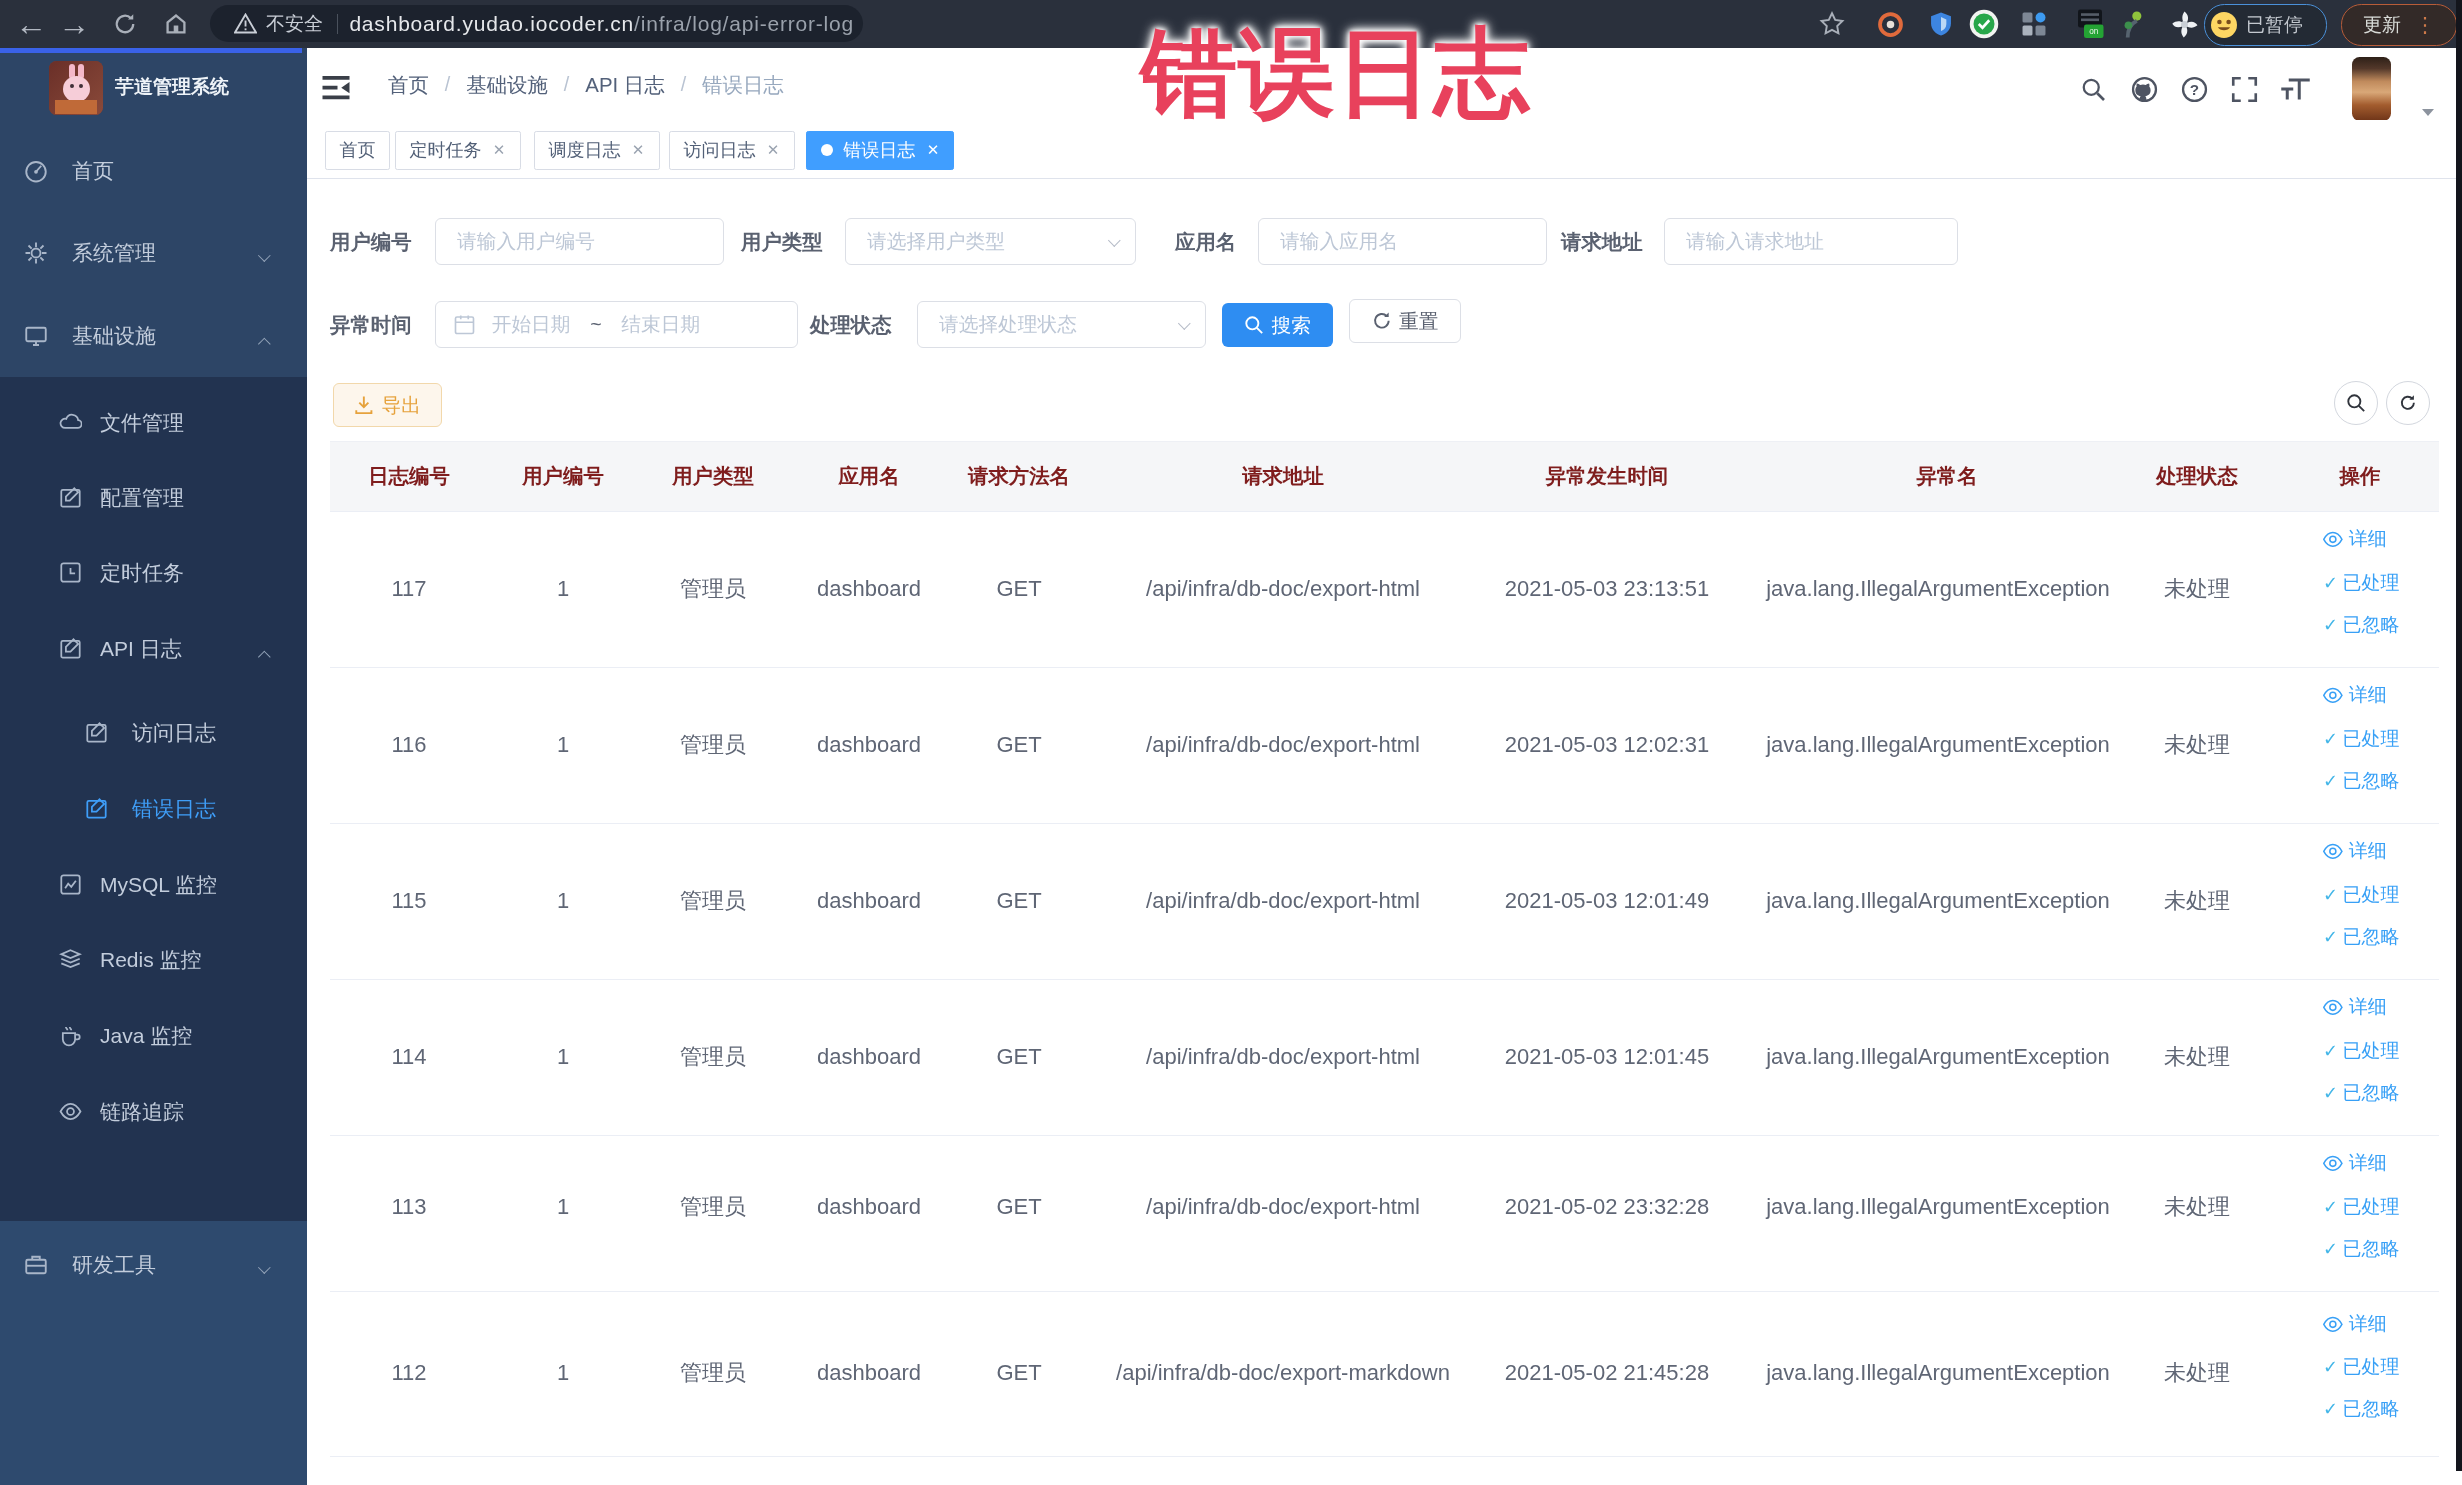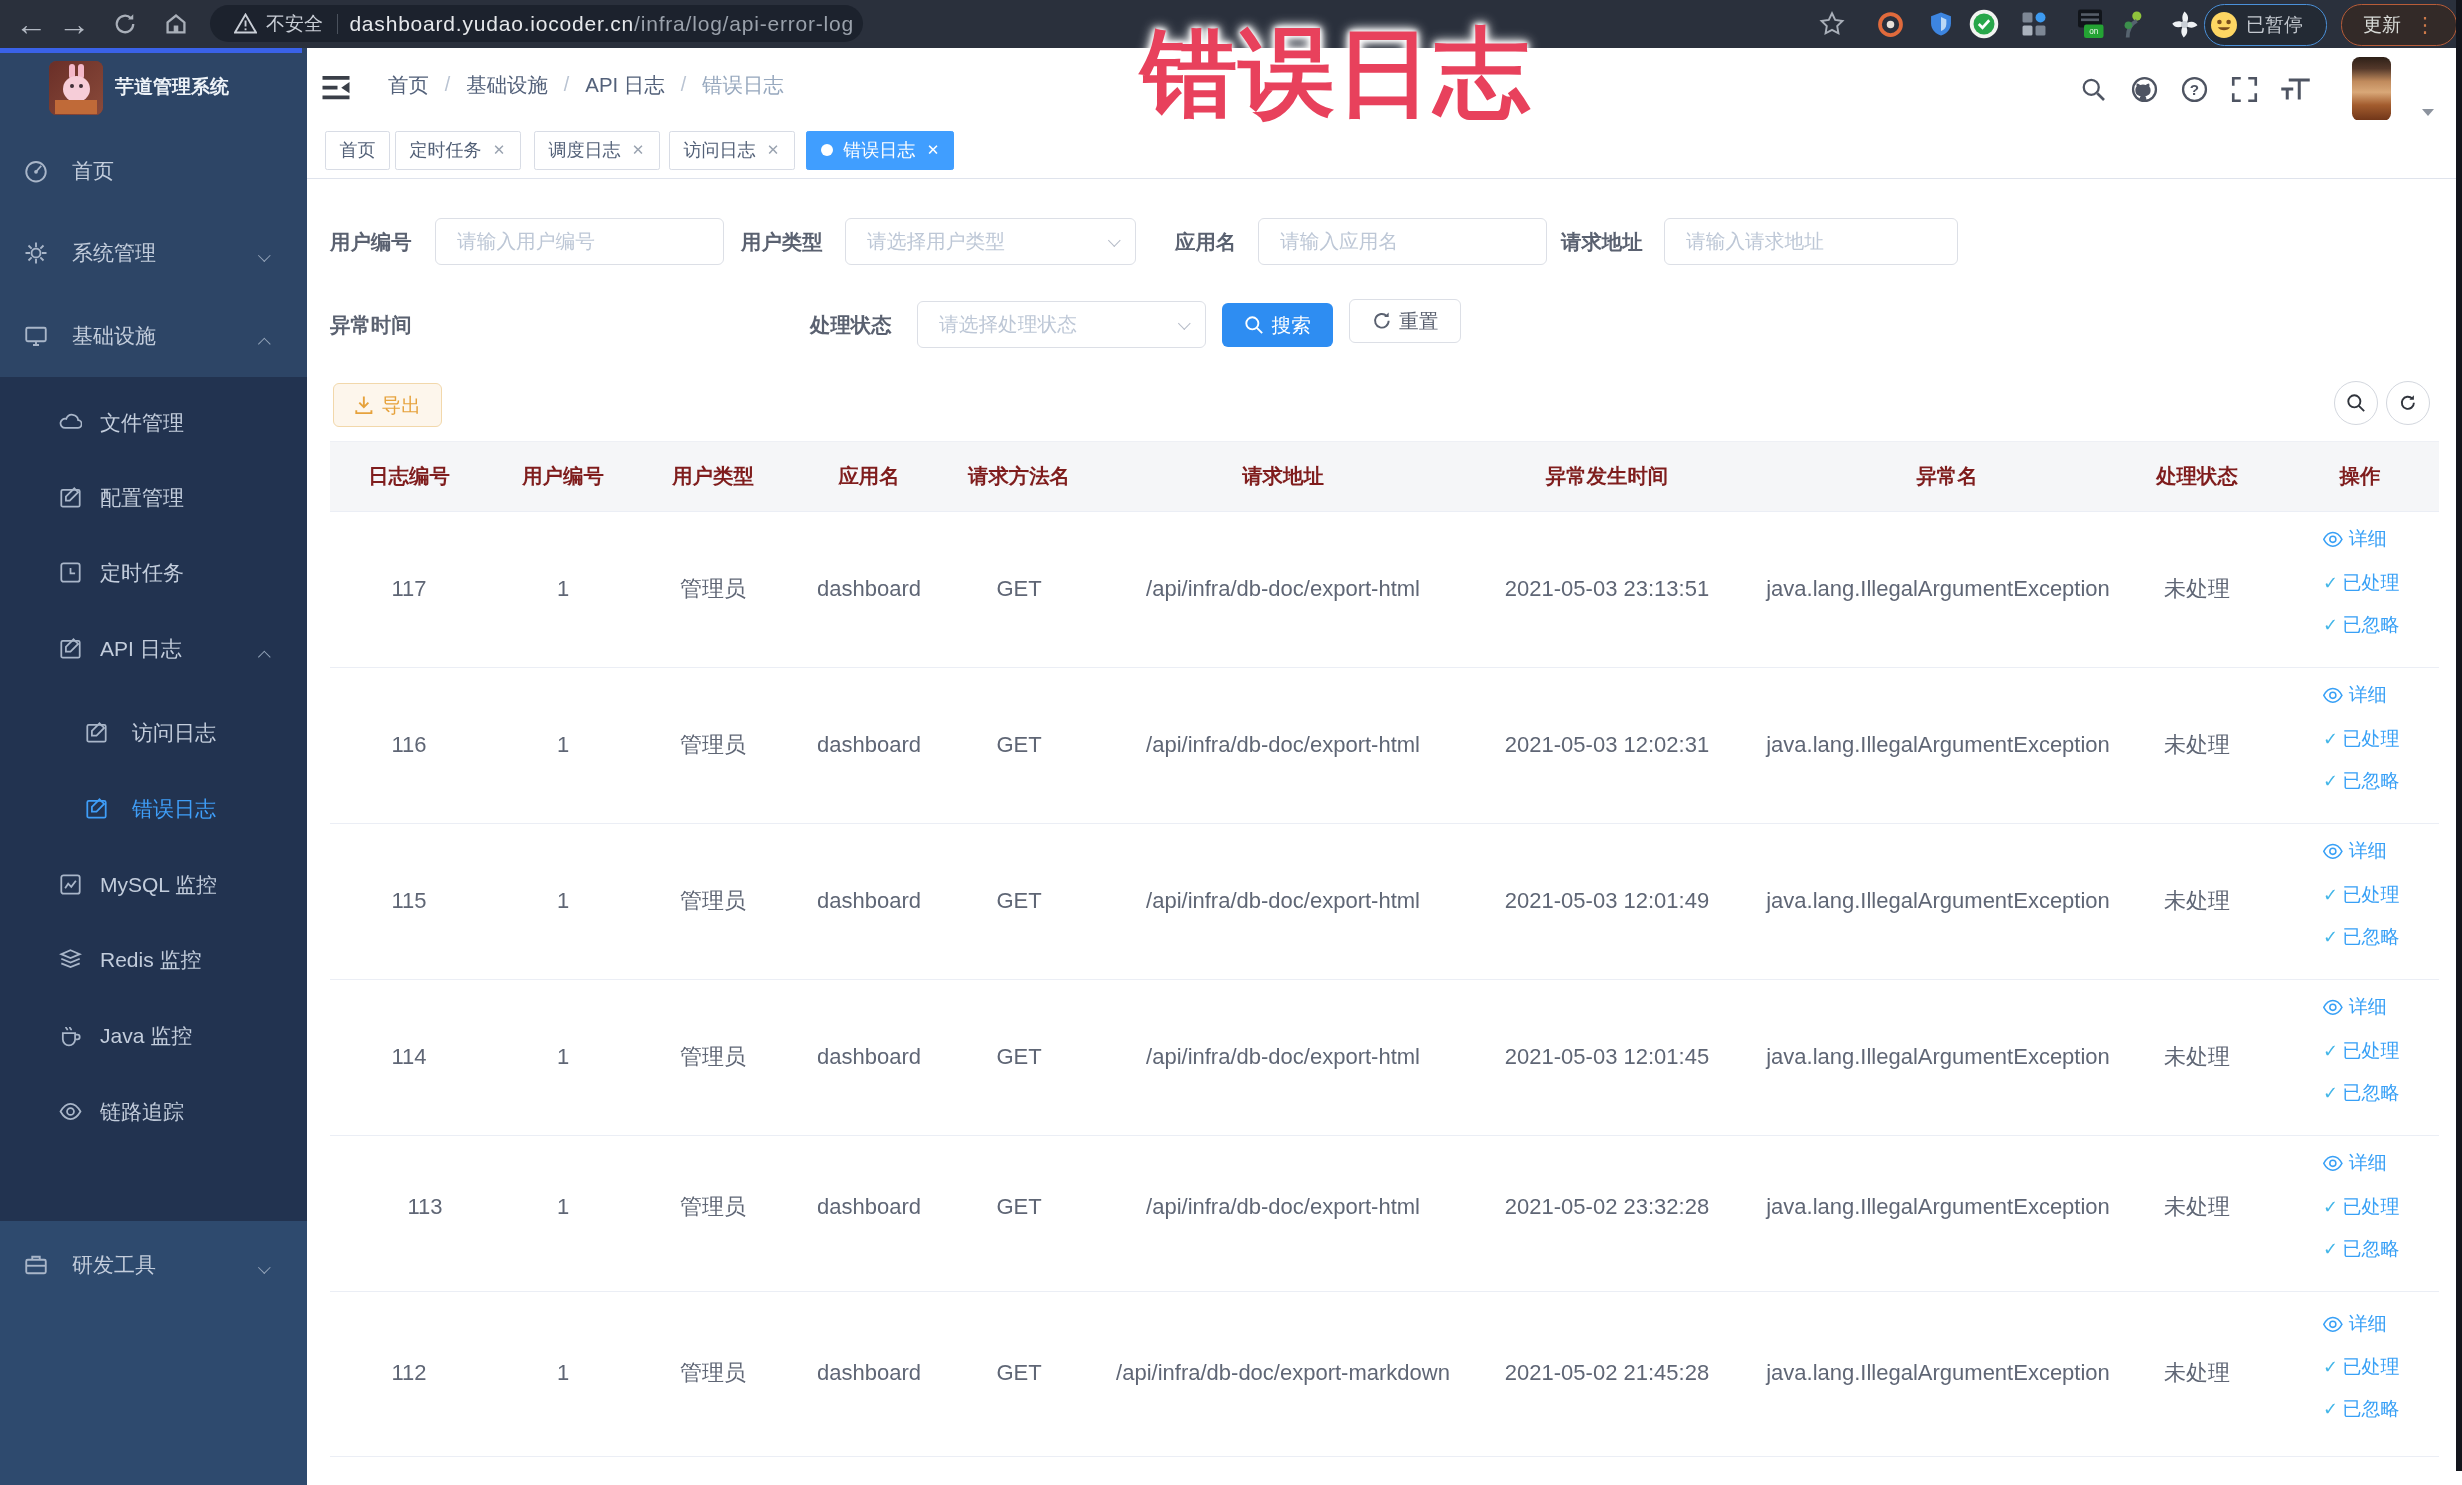--- a/index.html
+++ b/index.html
@@ -365,20 +365,29 @@
   <span class="flabel" style="left:868px;top:39px;">应用名</span>
   <div class="finput" style="left:951px;top:39px;width:289px;">
       <span class="ph">请输入应用名</span>
     </div>
   <span class="flabel" style="left:1254px;top:39px;">请求地址</span>
   <div class="finput" style="left:1357px;top:39px;width:294px;">
       <span class="ph">请输入请求地址</span>
     </div>
 
   <span class="flabel" style="left:23px;top:122px;">异常时间</span>
+  <div class="finput" style="left:128px;top:122px;width:363px;">
+    <svg style="margin-left:18px;" width="21" height="21" viewBox="0 0 28 28">
+        <rect x="2" y="4" width="24" height="22" rx="2" fill="none" stroke="#bdc7d6" stroke-width="2.2"></rect>
+        <path d="M2 11h24M9 2v5M19 2v5" stroke="#bdc7d6" stroke-width="2.2"></path>
+      </svg>
+    <span style="margin-left:16.7px;">开始日期</span>
+    <span style="margin:0 19.7px;color:#5f6675;">~</span>
+    <span>结束日期</span>
+  </div>
   <span class="flabel" style="left:503px;top:122px;">处理状态</span>
   <div class="finput" style="left:610px;top:122px;width:289px;">
       <span class="ph">请选择处理状态</span>
       <span class="arr"></span>
     </div>
   <div class="btn" id="btn-search" style="left:915px;top:124px;width:111px;">
     <svg style="margin-right:7.6px;" width="19.7" height="19.7" viewBox="0 0 26 26">
         <circle cx="11" cy="11" r="8" fill="none" stroke="#fff" stroke-width="2.5"></circle>
         <path d="M17 17l7 7" stroke="#fff" stroke-width="2.5"></path>
       </svg>搜索
@@ -482,21 +491,21 @@
 <span class="td" style="left:976px;top:878px;">/api/infra/db-doc/export-html</span>
 <span class="td" style="left:1300px;top:878px;">2021-05-03 12:01:45</span>
 <span class="td" style="left:1631px;top:878px;">java.lang.IllegalArgumentException</span>
 <span class="td" style="left:1890px;top:878px;">未处理</span>
 <span class="alink" style="left:2016px;top:828px;"><svg style="margin-right:6px;" width="19.7" height="16.7" viewBox="0 0 26 22">
         <path d="M1 11C4.5 4.5 9 2 13 2s8.5 2.5 12 9c-3.5 6.5-8 9-12 9S4.5 17.5 1 11z" fill="none" stroke="#38a0f6" stroke-width="2"></path>
         <circle cx="13" cy="11" r="4" fill="none" stroke="#38a0f6" stroke-width="2"></circle>
       </svg>详细</span>
 <span class="alink" style="left:2016px;top:872px;"><span class="ck">✓</span>已处理</span>
 <span class="alink" style="left:2016px;top:914px;"><span class="ck">✓</span>已忽略</span>
-<span class="td" style="left:102px;top:1028px;margin-left:16px;">113</span>
+<span class="td" style="left:102px;top:1028px;">113</span>
 <span class="td" style="left:256px;top:1028px;">1</span>
 <span class="td" style="left:406px;top:1028px;">管理员</span>
 <span class="td" style="left:562px;top:1028px;">dashboard</span>
 <span class="td" style="left:712px;top:1028px;">GET</span>
 <span class="td" style="left:976px;top:1028px;">/api/infra/db-doc/export-html</span>
 <span class="td" style="left:1300px;top:1028px;">2021-05-02 23:32:28</span>
 <span class="td" style="left:1631px;top:1028px;">java.lang.IllegalArgumentException</span>
 <span class="td" style="left:1890px;top:1028px;">未处理</span>
 <span class="alink" style="left:2016px;top:984px;"><svg style="margin-right:6px;" width="19.7" height="16.7" viewBox="0 0 26 22">
         <path d="M1 11C4.5 4.5 9 2 13 2s8.5 2.5 12 9c-3.5 6.5-8 9-12 9S4.5 17.5 1 11z" fill="none" stroke="#38a0f6" stroke-width="2"></path>

